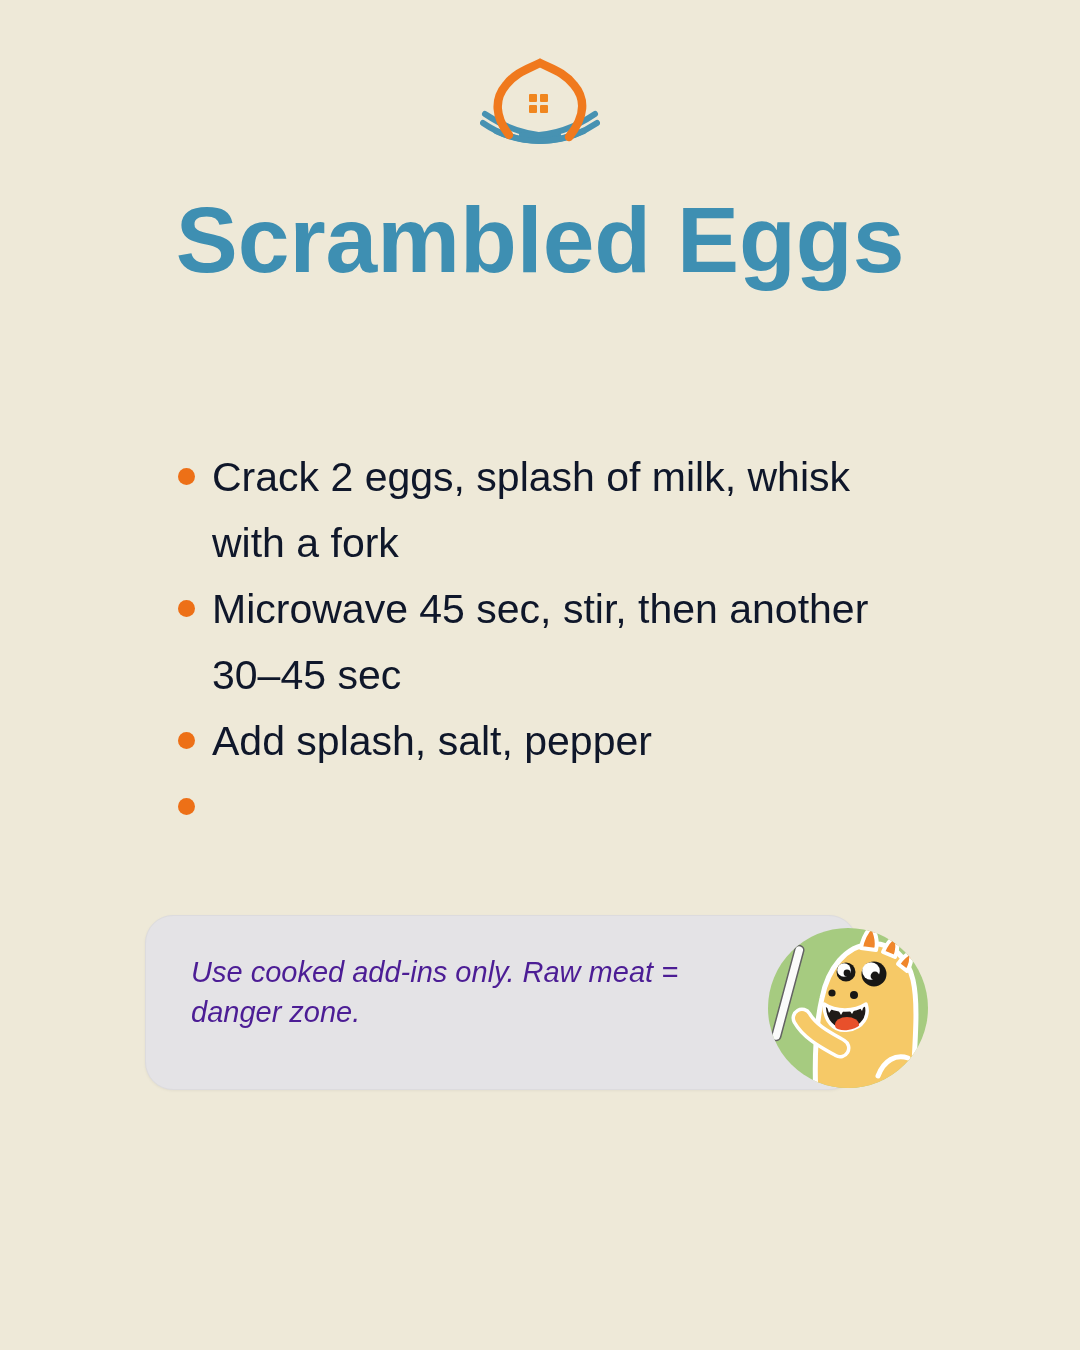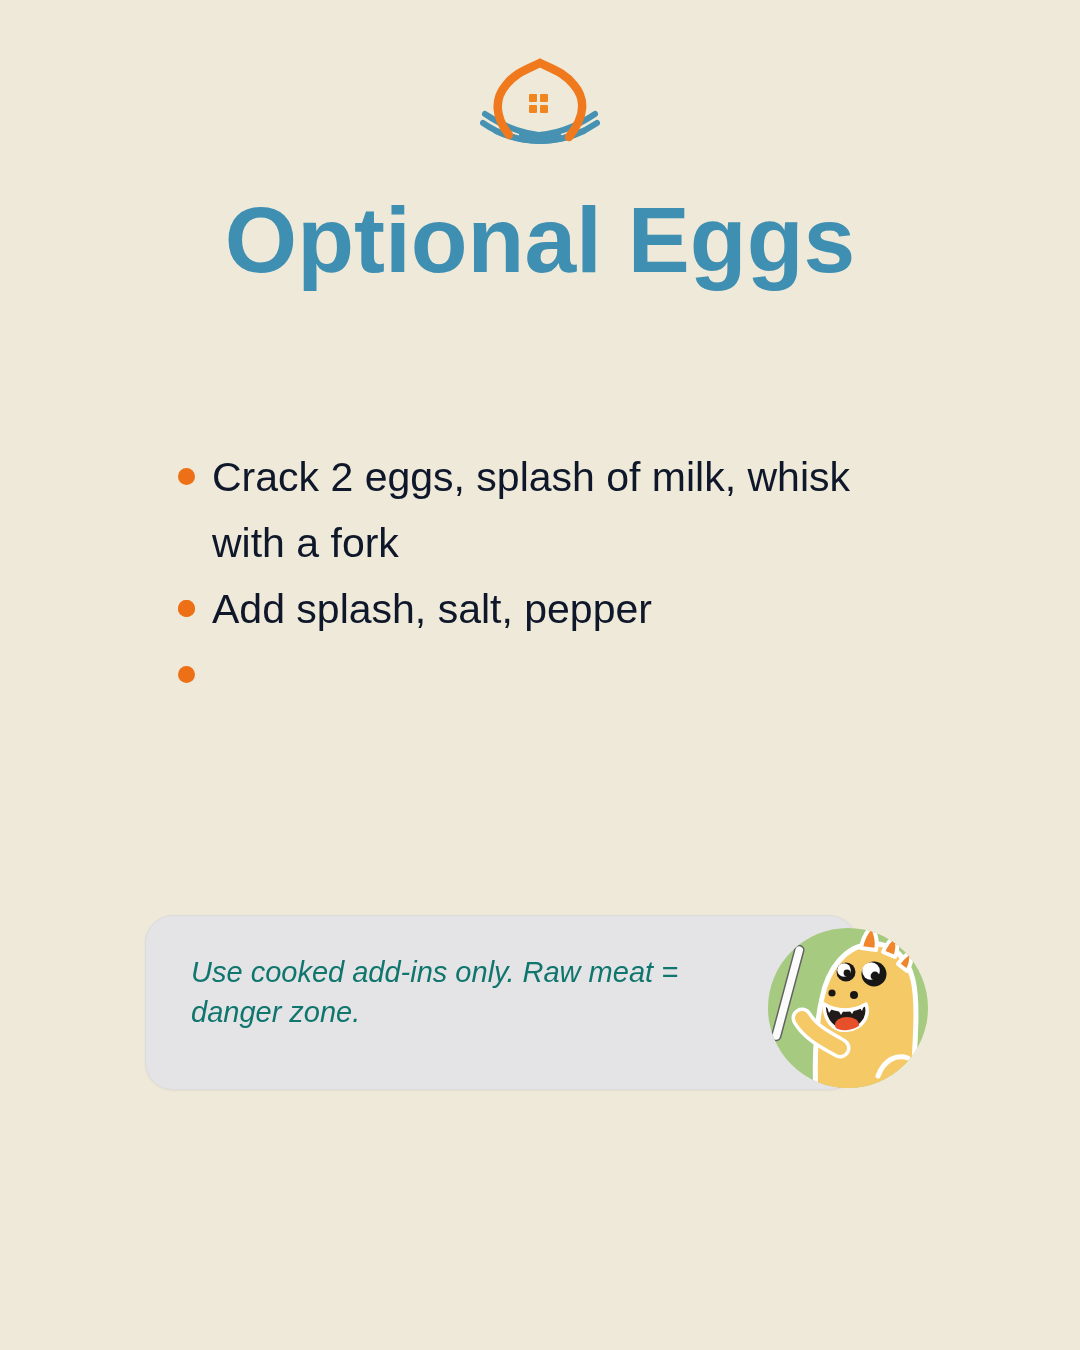--- a/index.html
+++ b/index.html
@@ -76,21 +76,21 @@
     border-radius: 28px;
     box-sizing: border-box;
     box-shadow: 0 1px 3px rgba(0,0,0,0.05);
   }
   .tip-text {
     margin: 36px 0 0 45px;
     width: 560px;
     font-size: 29px;
     line-height: 40px;
     font-style: italic;
-    color: #0f766e;
+    color: #4c1d95;
   }
 
   
   .mascot {
     position: absolute;
     top: 926px;
     left: 766px;
     width: 164px;
     height: 164px;
   }
@@ -112,30 +112,31 @@
       <g fill="#F0861F">
         <rect x="49" y="37" width="8" height="8" rx="1"></rect>
         <rect x="60" y="37" width="8" height="8" rx="1"></rect>
         <rect x="49" y="48" width="8" height="8" rx="1"></rect>
         <rect x="60" y="48" width="8" height="8" rx="1"></rect>
       </g>
     </svg>
   </div>
 
   <h1 class="title">
-    <span class="tl">Optional Eggs</span>
+    <span class="tl">Scrambled Eggs</span>
   </h1>
 
   <ul class="steps">
     <li>
       <span class="dot"></span>
       <span>Crack 2 eggs, splash of milk, whisk with a fork</span>
     </li>
     <li>
       <span class="dot"></span>
+      <span>Microwave 45 sec, stir, then another 30–45 sec</span>
     </li>
     <li>
       <span class="dot"></span>
       <span>Add splash, salt, pepper</span>
     </li>
     <li>
       <span class="dot"></span>
     </li>
   </ul>
 

